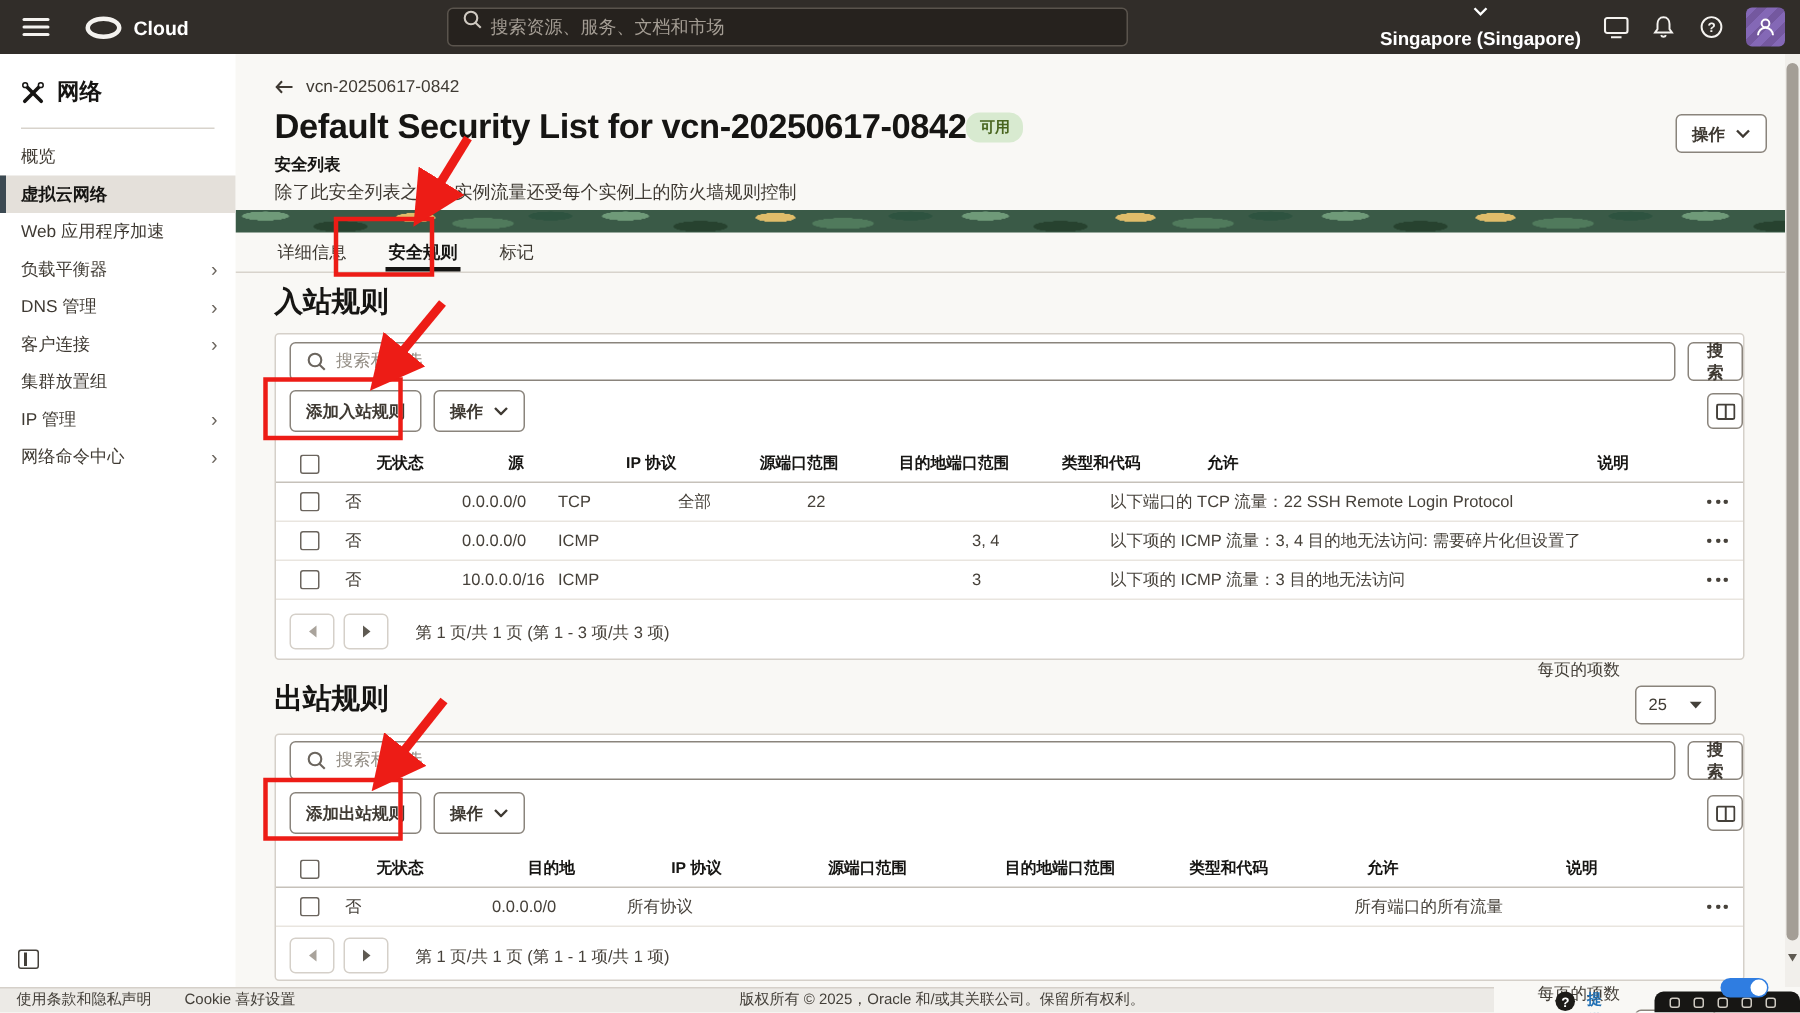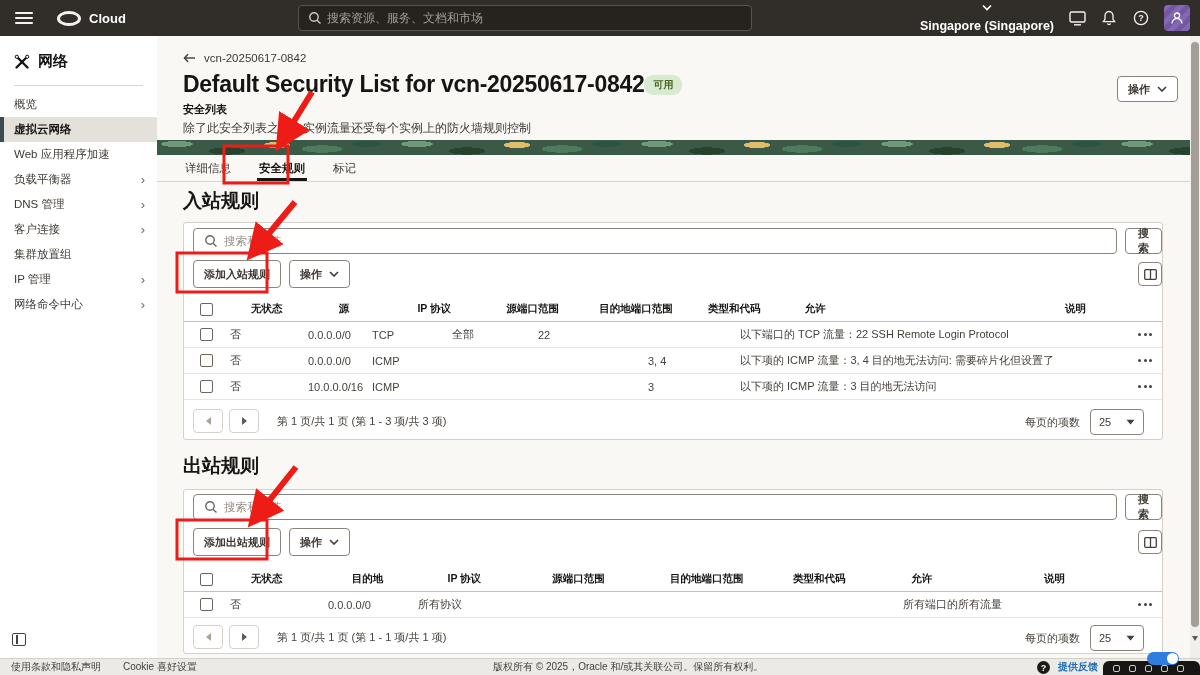--- a/index.html
+++ b/index.html
@@ -5,21 +5,21 @@
   * { margin:0; padding:0; box-sizing:border-box; }
   html,body { width:1200px; height:675px; overflow:hidden; font-family:"Liberation Sans", sans-serif; background:#f9f8f5; }
   #page { position:relative; width:1200px; height:675px; }
 
   
   .topbar { position:absolute; left:0; top:0; width:1200px; height:36px; background:#312d29; display:flex; align-items:center; z-index:5; }
   .hamburger { width:18px; height:12px; margin-left:15px; display:flex; flex-direction:column; justify-content:space-between; cursor:pointer; }
   .hamburger span { display:block; height:2px; background:#f4f2ef; border-radius:1px; }
   .logo-ring { width:24px; height:15px; border:3px solid #f4f2ef; border-radius:50%; margin-left:24px; }
   .brand { color:#fff; font-size:13px; font-weight:bold; margin-left:8px; }
-  .tb-search { position:absolute; left:298px; top:5px; width:454px; height:26px; background:#26221e; border:1px solid #5a544d; border-radius:4px; display:flex; align-items:center; }
+  .tb-search { position:absolute; left:298px; top:5px; width:454px; height:26px; background:#26221e; border:1px solid #5a544d; border-radius:4px; display:flex; }
   .tb-search input { background:transparent; border:none; outline:none; color:#e8e5e0; font-size:12px; width:380px; font-family:"Liberation Sans",sans-serif; }
   .tb-search input::placeholder { color:#a49d94; }
   .tb-right { position:absolute; right:10px; top:0; height:36px; display:flex; align-items:center; gap:14px; }
   .region { display:flex; align-items:center; gap:8px; color:#fff; font-size:12.5px; font-weight:bold; cursor:pointer;flex-direction:column; }
   .tb-icon { width:18px; height:18px; display:flex; align-items:center; justify-content:center; cursor:pointer; }
   .avatar { width:26px; height:26px; border-radius:4px; background:repeating-linear-gradient(135deg,#8468b6 0 5px,#74589f 5px 10px); display:flex; align-items:center; justify-content:center; cursor:pointer; }
 
   
   .sidebar { position:absolute; left:0; top:36px; width:157px; height:622px; background:#ffffff; z-index:2; }
   .sb-head { display:flex; align-items:center; gap:8px; padding:16px 0 0 14px; font-size:15px; font-weight:bold; color:#161513; }
@@ -80,24 +80,24 @@
   .dots { display:flex; gap:2.5px; justify-content:flex-end; padding-right:4px; cursor:pointer; }
   .dots i { width:3px; height:3px; border-radius:50%; background:#46413a; }
 
   .pager { position:absolute; left:9px; display:flex; align-items:center; gap:6px; }
   .pg-btn { width:30px; height:24px; border:1px solid #d5d0c9; border-radius:4px; background:#fff; display:flex; align-items:center; justify-content:center; cursor:pointer; }
   .tri-l { width:0; height:0; border-top:4px solid transparent; border-bottom:4px solid transparent; border-right:5px solid #a9a39b; }
   .tri-r { width:0; height:0; border-top:4px solid transparent; border-bottom:4px solid transparent; border-left:5px solid #5f5a52; }
   .pg-text { font-size:11px; color:#46413a; margin-left:12px; }
   .perpage { position:absolute; display:flex; align-items:center; gap:10px; }
   .pp-label { font-size:11px; color:#46413a; }
-  .pp-select { width:54px; height:26px; border:1px solid #8a847c; border-radius:4px; background:#fff; display:flex; align-items:center; justify-content:space-between; padding:0 8px; font-size:11px; color:#3f3a33; cursor:pointer; }
-
-  
-  .footer { position:absolute; left:0; top:658px; width:1200px; height:17px; background:#eceae6; border-top:1px solid #d5d0c9; display:flex; align-items:center; font-size:10px; color:#44403a; z-index:4; }
+  .pp-select { width:54px; height:26px; border:1px solid #8a847c; border-radius:4px; background:#fff; display:flex; align-items:center; justify-content:space-between; padding:0 8px; font-size:11px; color:#3f3a33; cursor:pointer;margin-top:48px; }
+
+  
+  .footer { position:absolute; left:0; top:658px; width:996px; height:17px; background:#eceae6; border-top:1px solid #d5d0c9; display:flex; font-size:10px; color:#44403a; z-index:4; }
   .footer .f-left { display:flex; gap:22px; padding-left:11px; }
   .footer .f-link { cursor:pointer; }
   .footer .f-copy { position:absolute; left:493px; }
   .f-help { position:absolute; left:1037px; top:2px; width:13px; height:13px; border-radius:50%; background:#1d1b18; color:#fff; font-size:9px; font-weight:bold; display:flex; align-items:center; justify-content:center; cursor:pointer; }
   .f-feedback { position:absolute; left:1058px; color:#1f6fb5; font-weight:bold; cursor:pointer; }
 
   
   .ov-bar { position:absolute; left:1103px; top:661px; width:97px; height:14px; background:#171614; border-radius:6px 6px 0 0; z-index:6; display:flex; align-items:flex-start; gap:9px; padding:4px 0 0 10px; }
   .ov-bar i { width:7px; height:7px; border:1.2px solid #cfcac2; border-radius:2px; display:block; }
   .ov-toggle { position:absolute; left:1147px; top:652px; width:32px; height:13px; border-radius:7px; background:#2f7de1; z-index:7; cursor:pointer; }

